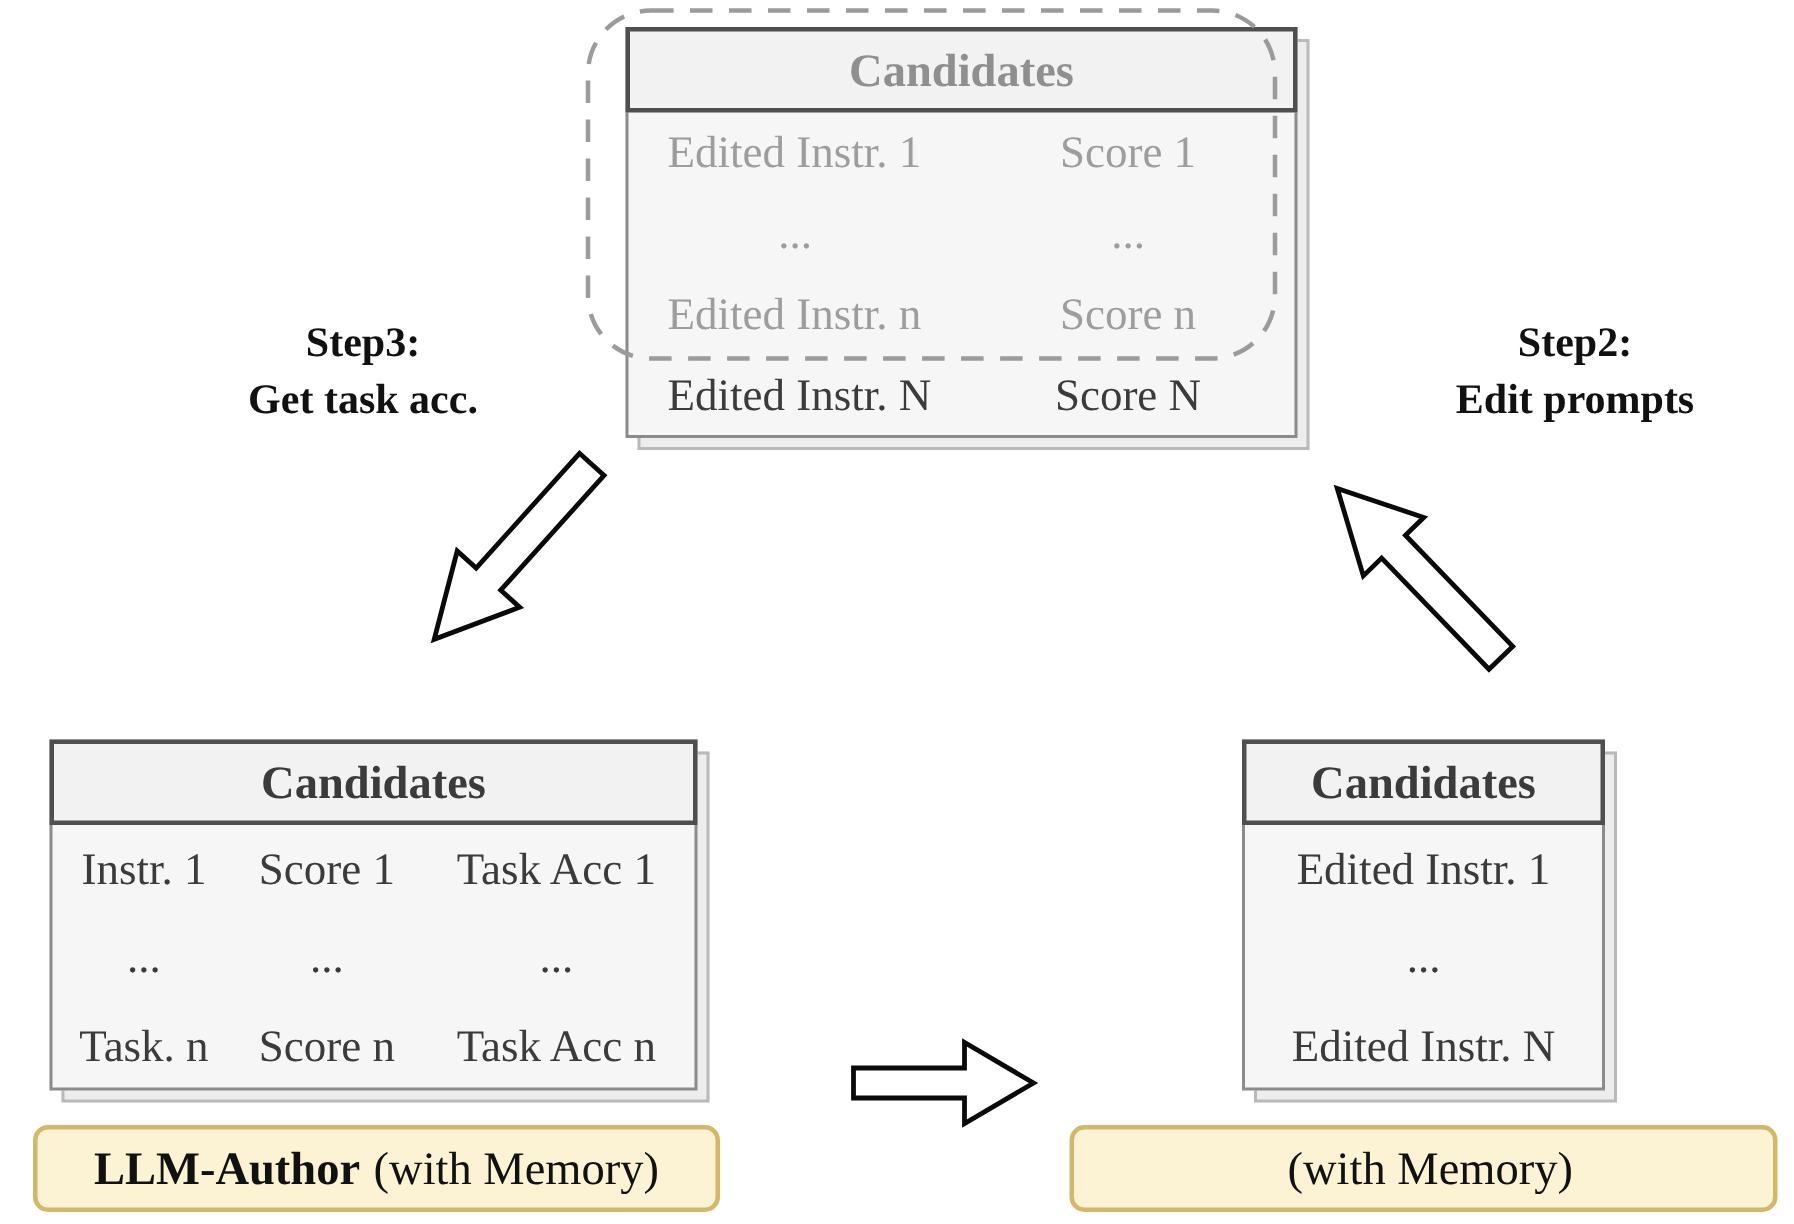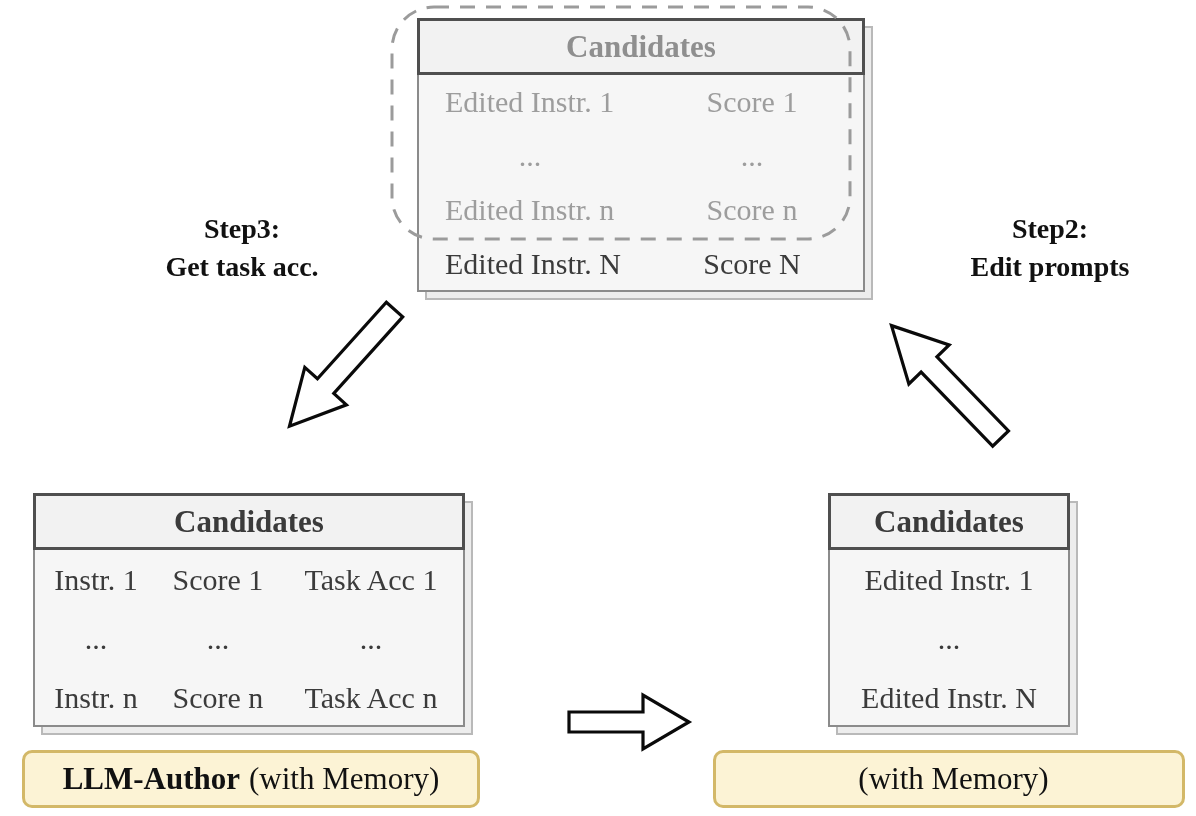--- a/index.html
+++ b/index.html
@@ -157,21 +157,21 @@
   <div class="tbl" id="left-table">
     <div class="tbl-box">
       <div class="tbl-head">Candidates</div>
       <div class="rows left-rows">
         <div class="cell">Instr. 1</div>
         <div class="cell">Score 1</div>
         <div class="cell">Task Acc 1</div>
         <div class="cell">...</div>
         <div class="cell">...</div>
         <div class="cell">...</div>
-        <div class="cell">Instr. n</div>
+        <div class="cell">Task. n</div>
         <div class="cell">Score n</div>
         <div class="cell">Task Acc n</div>
       </div>
     </div>
   </div>
 
   <div class="tbl" id="right-table">
     <div class="tbl-box">
       <div class="tbl-head">Candidates</div>
       <div class="rows right-rows">

